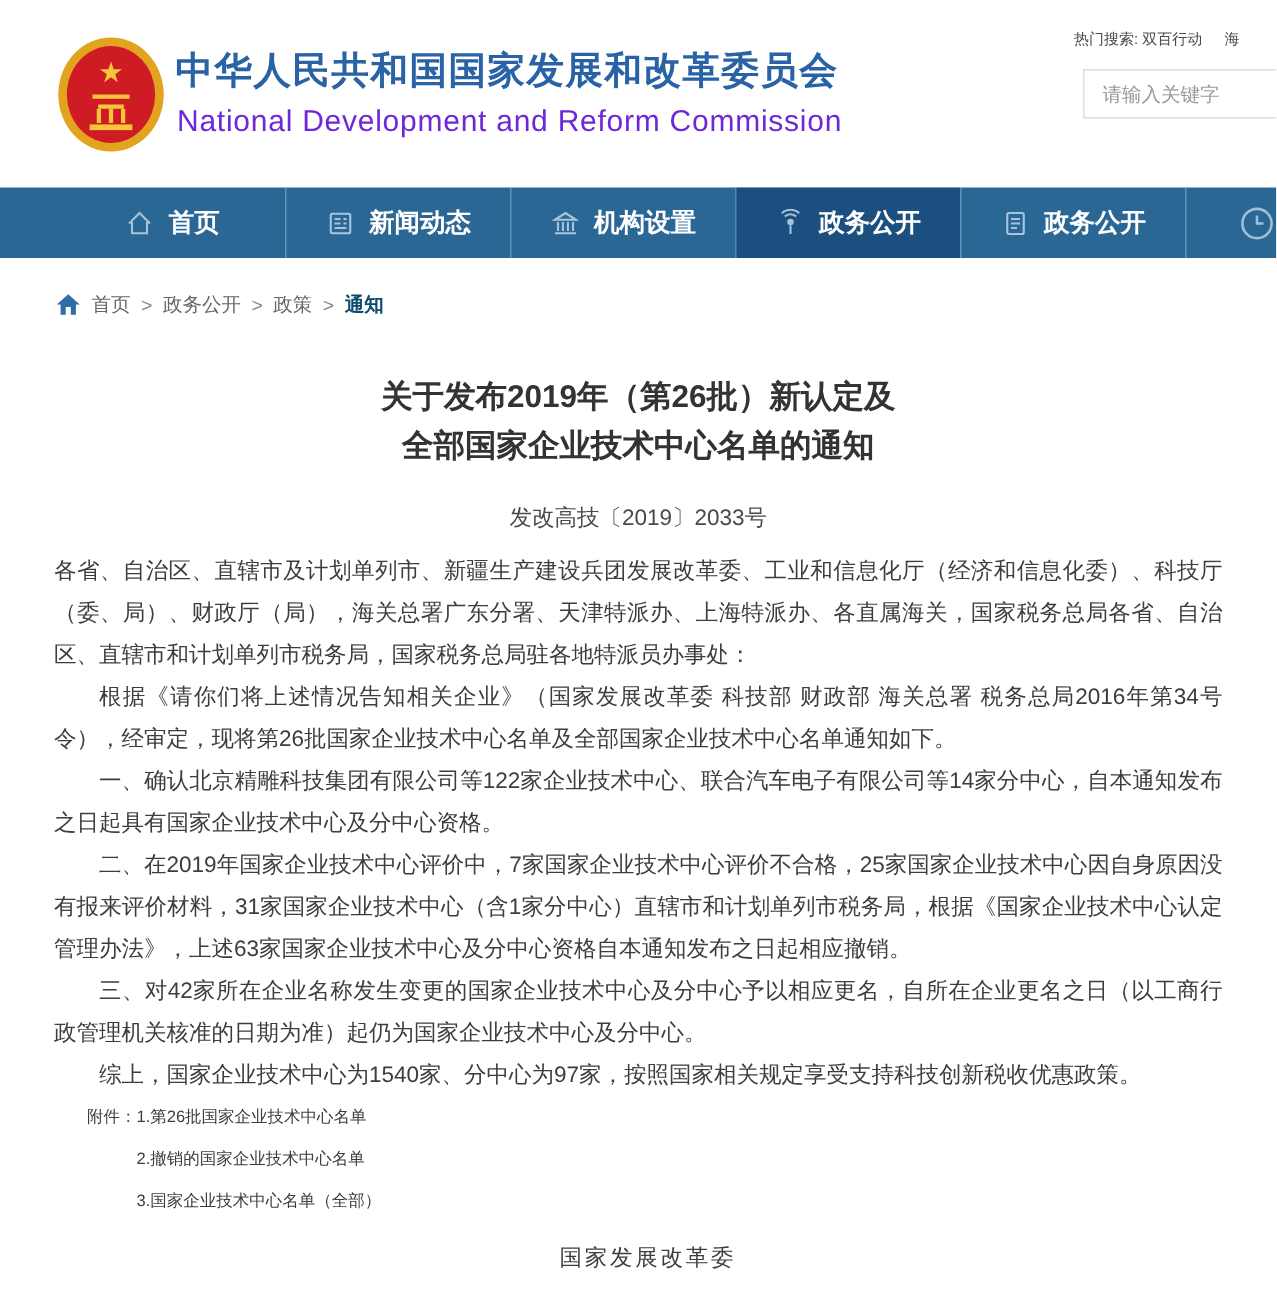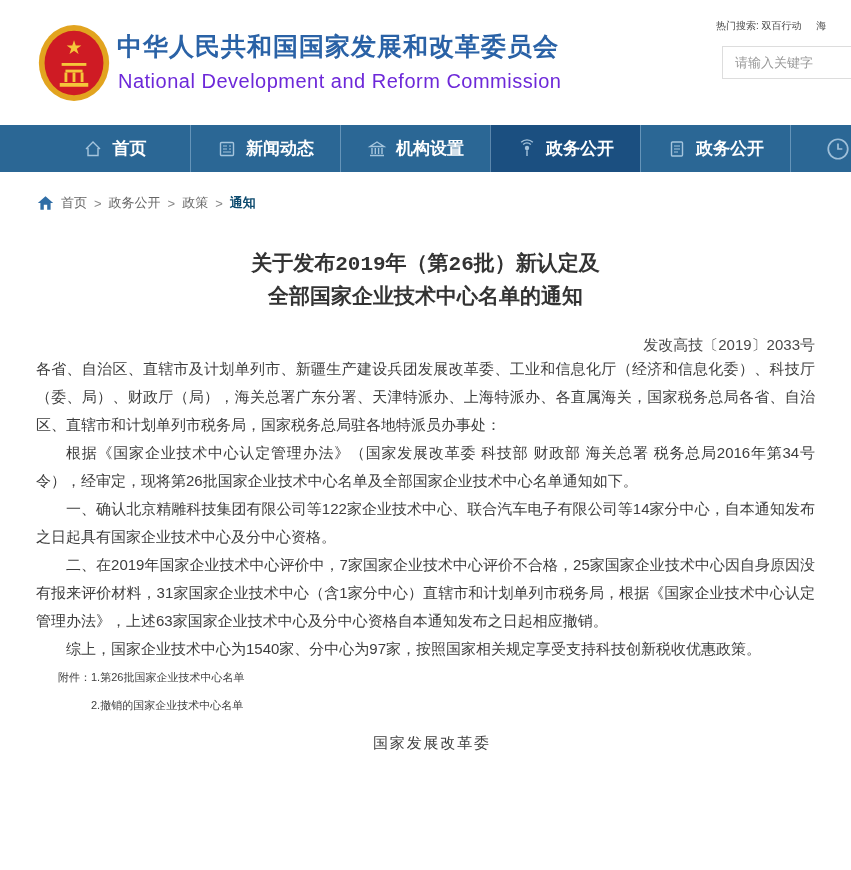--- a/index.html
+++ b/index.html
@@ -40,22 +40,22 @@
   .breadcrumb { display:flex; align-items:center; gap:7px; padding:0 0 0 37px;
                 height:42px; margin-top:10px; font-size:13px; color:#666; }
   .breadcrumb .home-ic { width:17px; height:16px; }
   .breadcrumb a { color:#666; text-decoration:none; }
   .breadcrumb .sep { color:#888; }
   .breadcrumb .current { color:#0c4a6e; font-weight:bold; }
 
   
   .doc { padding:0 36px; color:#3d3d3d; }
   .doc-title { margin-top:24px; text-align:center; font-size:21px; font-weight:bold;
-               color:#333; line-height:33px;font-family:Liberation Mono, monospace; }
-  .doc-number { margin-top:22px; text-align:right; font-size:15px;
+               color:#333; line-height:33px; }
+  .doc-number { margin-top:22px; margin-bottom:12px; text-align:center; font-size:15px;
                 color:#4a4a4a; }
   .para { font-size:15px; line-height:28px; text-align:justify; }
   .para.indent { text-indent:2em; }
   .attach-row { display:flex; font-size:11px; line-height:28px; padding-left:2em; }
   .attach-label { flex:none; }
   .attach-items > div { white-space:nowrap; }
   .sign-block { margin-left:337px; margin-top:12px; }
   .sign-line { width:116px; font-size:15px; line-height:23px; color:#3d3d3d;
                text-align:justify; text-align-last:justify; }
 </style>
@@ -147,30 +147,32 @@
   </div>
 
   <main class="doc">
     <h1 class="doc-title">
       <div>关于发布2019年（第26批）新认定及</div>
       <div>全部国家企业技术中心名单的通知</div>
     </h1>
     <div class="doc-number">发改高技〔2019〕2033号</div>
 
     <p class="para">各省、自治区、直辖市及计划单列市、新疆生产建设兵团发展改革委、工业和信息化厅（经济和信息化委）、科技厅（委、局）、财政厅（局），海关总署广东分署、天津特派办、上海特派办、各直属海关，国家税务总局各省、自治区、直辖市和计划单列市税务局，国家税务总局驻各地特派员办事处：</p>
-    <p class="para indent">根据《国家企业技术中心认定管理办法》（国家发展改革委 科技部 财政部 海关总署 税务总局2016年第34号令），经审定，现将第26批国家企业技术中心名单及全部国家企业技术中心名单通知如下。</p>
+    <p class="para indent">根据《请你们将上述情况告知相关企业》（国家发展改革委 科技部 财政部 海关总署 税务总局2016年第34号令），经审定，现将第26批国家企业技术中心名单及全部国家企业技术中心名单通知如下。</p>
     <p class="para indent">一、确认北京精雕科技集团有限公司等122家企业技术中心、联合汽车电子有限公司等14家分中心，自本通知发布之日起具有国家企业技术中心及分中心资格。</p>
     <p class="para indent">二、在2019年国家企业技术中心评价中，7家国家企业技术中心评价不合格，25家国家企业技术中心因自身原因没有报来评价材料，31家国家企业技术中心（含1家分中心）直辖市和计划单列市税务局，根据《国家企业技术中心认定管理办法》，上述63家国家企业技术中心及分中心资格自本通知发布之日起相应撤销。</p>
+    <p class="para indent">三、对42家所在企业名称发生变更的国家企业技术中心及分中心予以相应更名，自所在企业更名之日（以工商行政管理机关核准的日期为准）起仍为国家企业技术中心及分中心。</p>
     <p class="para indent">综上，国家企业技术中心为1540家、分中心为97家，按照国家相关规定享受支持科技创新税收优惠政策。</p>
 
     <div class="attach-row">
       <span class="attach-label">附件：</span>
       <div class="attach-items">
         <div>1.第26批国家企业技术中心名单</div>
         <div>2.撤销的国家企业技术中心名单</div>
+        <div>3.国家企业技术中心名单（全部）</div>
       </div>
     </div>
 
     <div class="sign-block">
       <div class="sign-line">国家发展改革委</div>
 
     </div>
   </main>
 
 </div>

